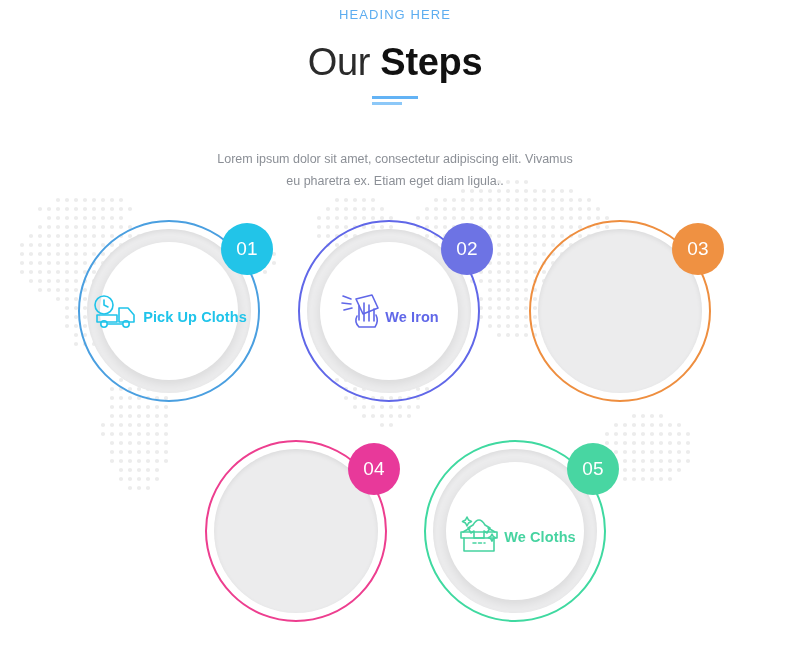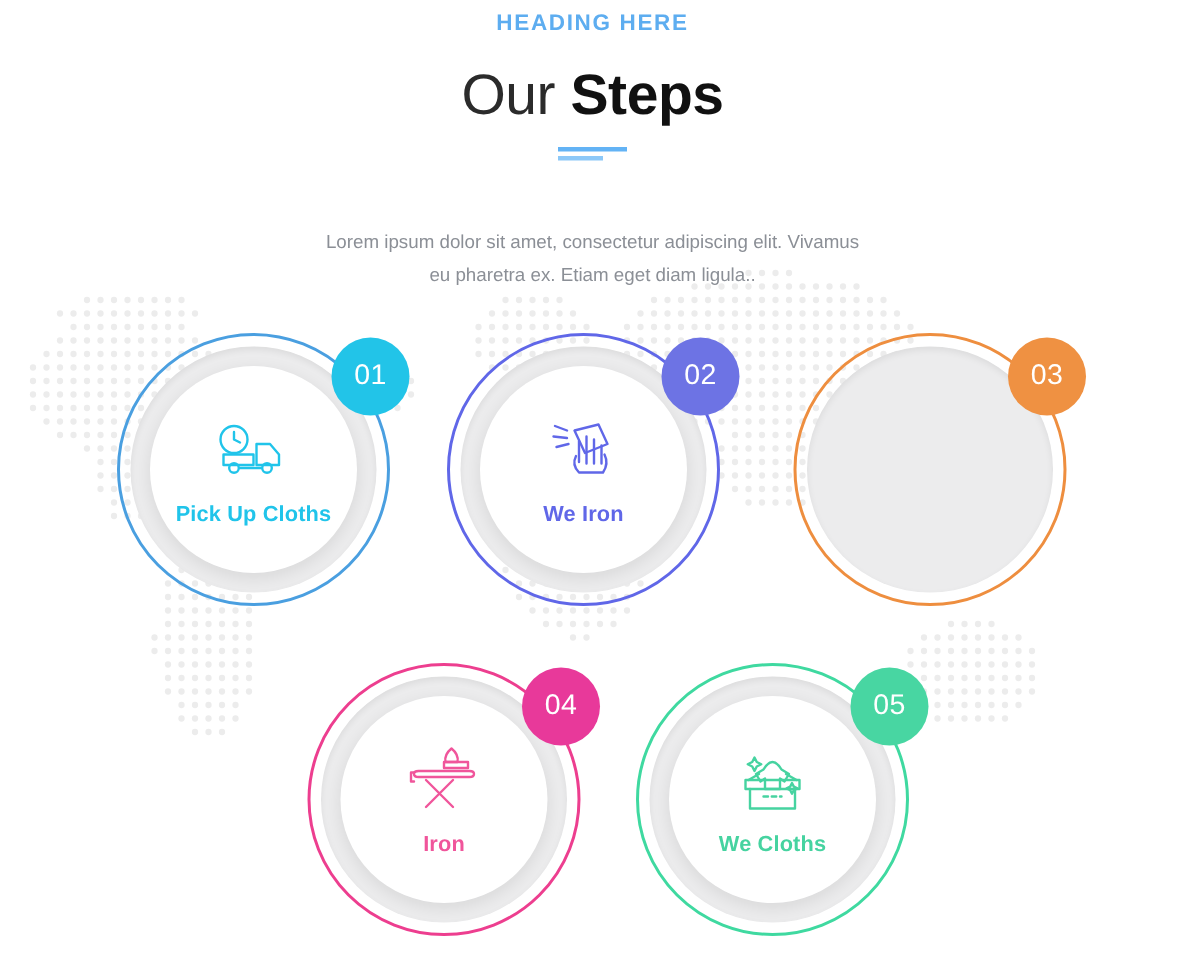--- a/index.html
+++ b/index.html
@@ -24,22 +24,22 @@
   }
 
   
   .header {
     position: relative;
     z-index: 3;
     text-align: center;
     padding-top: 7px;
   }
   .eyebrow {
-    font-size: 15px;
-    font-weight: bold;
+    font-size: 13px;
+    font-weight: normal;
     letter-spacing: 1.1px;
     color: #5DADF0;
   }
   .page-title {
     font-size: 38px;
     font-weight: 400;
     color: #2b2b2b;
     margin-top: 19px;
     letter-spacing: -0.3px;
   }
@@ -92,21 +92,21 @@
     box-shadow: inset 0 2px 5px rgba(0,0,0,0.07);
   }
   
   .disc {
     position: absolute;
     inset: 22px;
     border-radius: 50%;
     background: #fff;
     box-shadow: 0 3px 11px rgba(0,0,0,0.09);
     display: flex;
-    flex-direction: column;
+    flex-direction: row;
     align-items: center;
     justify-content: center;
   }
   .step-icon { height: 48px; display: flex; align-items: center; justify-content: center; }
   .step-label {
     margin-top: 12px;
     font-size: 14.5px;
     font-weight: bold;
     color: var(--c2);
     letter-spacing: 0.1px;
@@ -1000,32 +1000,20 @@
        <div class="badge">02</div>
     </div>
     <div class="step" style="left: 529px; top: 0px; --c: #EE8E3F; --c2: #EF9142; --b: #EF9142;">
       <div class="ring-outer"></div>
        <div class="ring-gray"></div>
        <div class="badge">03</div>
     </div>
     <div class="step" style="left: 205px; top: 220px; --c: #ED3E8F; --c2: #F0559B; --b: #E8399A;">
       <div class="ring-outer"></div>
        <div class="ring-gray"></div>
-       <div class="disc">
-         <div class="step-icon">
-          <svg width="50" height="46" viewBox="0 0 50 46" xmlns="http://www.w3.org/2000/svg">
-        <path d="M30 3 q5 4 4 9 h-8 q-1 -5 4 -9 z" fill="none" stroke="#F0559B" stroke-width="1.6" stroke-linecap="round" stroke-linejoin="round"></path>
-        <path d="M25 12 h16 v4 H25 z" fill="none" stroke="#F0559B" stroke-width="1.6" stroke-linecap="round" stroke-linejoin="round"></path>
-        <path d="M8 18 h34 q3 0 3 2 t-3 2 H8 q-3 0 -3 -2 t3 -2 z" fill="none" stroke="#F0559B" stroke-width="1.6" stroke-linecap="round" stroke-linejoin="round"></path>
-        <path d="M5 19 h-2 v6 h2" fill="none" stroke="#F0559B" stroke-width="1.6" stroke-linecap="round" stroke-linejoin="round"></path>
-        <path d="M13 24 l18 18 M31 24 L13 42" fill="none" stroke="#F0559B" stroke-width="1.6" stroke-linecap="round" stroke-linejoin="round"></path>
-      </svg>
-        </div>
-         <div class="step-label">Iron</div>
-       </div>
        <div class="badge">04</div>
     </div>
     <div class="step" style="left: 424px; top: 220px; --c: #3FD9A0; --c2: #46D3A0; --b: #48D6A2;">
       <div class="ring-outer"></div>
        <div class="ring-gray"></div>
        <div class="disc">
          <div class="step-icon">
           <svg width="50" height="46" viewBox="0 0 50 46" xmlns="http://www.w3.org/2000/svg">
         <path d="M19 17 q3 -5 6 -5 t6 5 l5 3 -3 5 -3 -2 v7 H20 v-7 l-3 2 -3 -5 z" fill="none" stroke="#46D3A0" stroke-width="1.6" stroke-linecap="round" stroke-linejoin="round"></path>
         <path d="M9 24 l7 -4 M41 24 l-7 -4" fill="none" stroke="#46D3A0" stroke-width="1.6" stroke-linecap="round" stroke-linejoin="round"></path>

